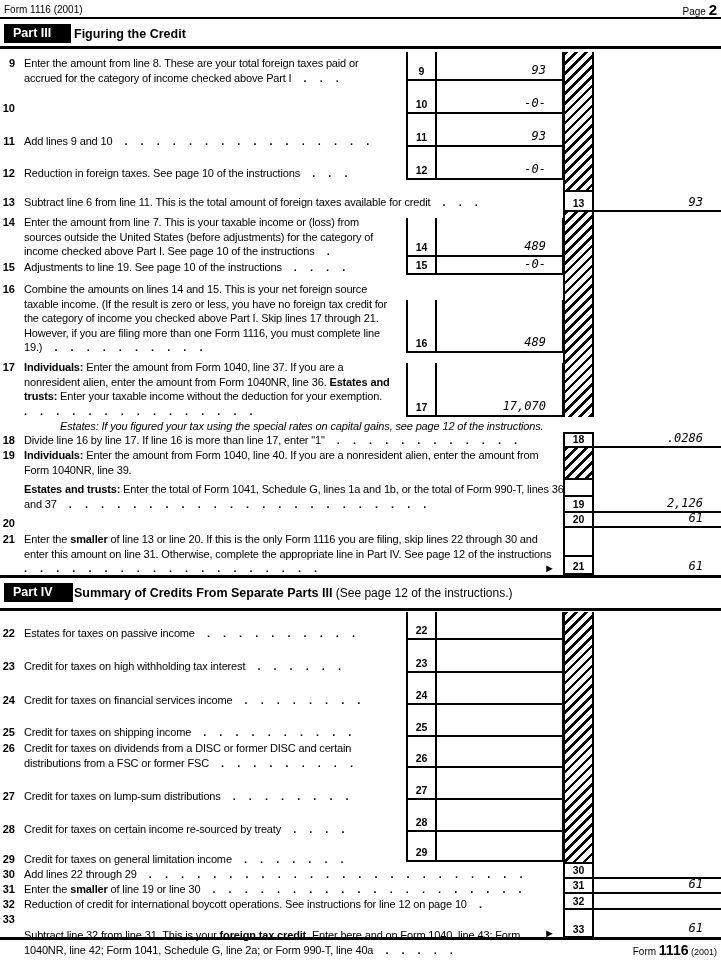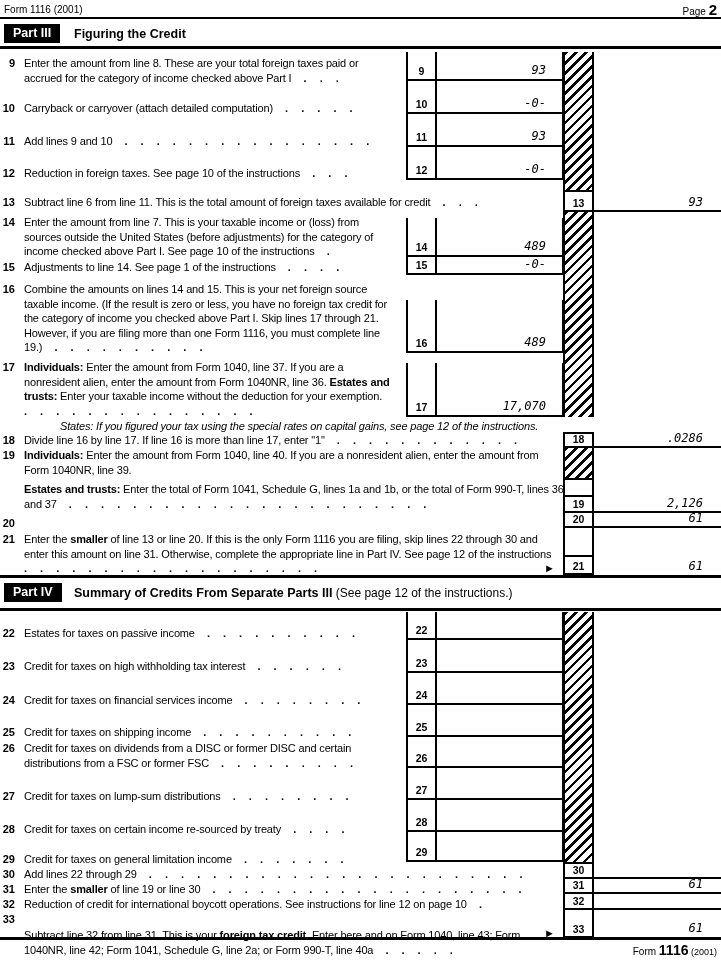--- a/index.html
+++ b/index.html
@@ -3,21 +3,21 @@
 <meta charset="utf-8">
 <style>
   html,body{margin:0;padding:0;background:#888;}
   .page{position:relative;width:721px;height:963px;background:#fff;color:#000;
         font-family:"Liberation Sans",sans-serif;font-size:11px;overflow:hidden;}
   .rule{position:absolute;left:0;width:721px;background:#000;}
   .num{position:absolute;left:0;width:15px;text-align:right;font-weight:bold;font-size:11px;line-height:13px;}
   .lbl{position:absolute;left:24px;line-height:14.6px;letter-spacing:-0.15px;}
   .dots{word-spacing:8px;letter-spacing:1px;font-weight:bold;}
   .caution{font-style:italic;}
-  .badge{position:absolute;background:#000;color:#fff;font-weight:bold;font-size:12.5px;padding:2px 9px 3px 9px;}
+  .badge{position:absolute;background:#000;color:#fff;font-weight:bold;font-size:12.5px;padding:2px 20px 3px 9px;}
   .ptitle{position:absolute;font-weight:bold;font-size:12.5px;}
   .ptitle .sub{font-weight:normal;font-size:12px;}
   
   .mcell{position:absolute;left:406px;width:158px;box-sizing:border-box;display:flex;align-items:flex-end;
          border-left:2px solid #000;border-right:2px solid #000;border-bottom:2px solid #000;background:#fff;}
   .mcell .cnum{width:27px;align-self:stretch;border-right:2px solid #000;display:flex;align-items:flex-end;
                justify-content:center;font-weight:bold;font-size:10.5px;padding-bottom:2px;}
   .mcell .cval{flex:1;text-align:right;padding:0 16px 2px 0;
                font-family:"DejaVu Sans Mono",monospace;font-style:italic;font-size:12px;}
   
@@ -63,29 +63,28 @@
   <div class="num" style="top:216px">14</div>
   <div class="num" style="top:261px">15</div>
   <div class="num" style="top:283px">16</div>
   <div class="num" style="top:361px">17</div>
   <div class="num" style="top:434px">18</div>
   <div class="num" style="top:449px">19</div>
   <div class="num" style="top:517px">20</div>
   <div class="num" style="top:533px">21</div>
 
   <div class="lbl" style="top:56px;width:372px"><span>Enter the amount from line 8. These are your total foreign taxes paid or accrued for the category of income checked above Part I</span><span class="dots"> . . .</span></div>
-  <div class="lbl" style="top:101px;width:372px"><span>Carryback or carryover (attach detailed computation)</span><span class="dots"> . . . . .</span></div>
   <div class="lbl" style="top:134px;width:372px"><span>Add lines 9 and 10</span><span class="dots"> . . . . . . . . . . . . . . . .</span></div>
   <div class="lbl" style="top:166px;width:372px"><span>Reduction in foreign taxes. See page 10 of the instructions</span><span class="dots"> . . .</span></div>
   <div class="lbl" style="top:195px;width:538px"><span>Subtract line 6 from line 11. This is the total amount of foreign taxes available for credit</span><span class="dots"> . . .</span></div>
   <div class="lbl" style="top:215px;width:372px"><span>Enter the amount from line 7. This is your taxable income or (loss) from sources outside the United States (before adjustments) for the category of income checked above Part I. See page 10 of the instructions</span><span class="dots"> .</span></div>
-  <div class="lbl" style="top:260px;width:372px"><span>Adjustments to line 14. See page 1 of the instructions</span><span class="dots"> . . . .</span></div>
+  <div class="lbl" style="top:260px;width:372px"><span>Adjustments to line 19. See page 10 of the instructions</span><span class="dots"> . . . .</span></div>
   <div class="lbl" style="top:282px;width:372px"><span>Combine the amounts on lines 14 and 15. This is your net foreign source taxable income. (If the result is zero or less, you have no foreign tax credit for the category of income you checked above Part I. Skip lines 17 through 21. However, if you are filing more than one Form 1116, you must complete line 19.)</span><span class="dots"> . . . . . . . . . .</span></div>
   <div class="lbl" style="top:360px;width:372px"><b>Individuals:</b><span> Enter the amount from Form 1040, line 37. If you are a nonresident alien, enter the amount from Form 1040NR, line 36. </span><b>Estates and trusts:</b><span> Enter your taxable income without the deduction for your exemption.</span><span class="dots"> . . . . . . . . . . . . . . .</span></div>
-  <div class="lbl caution" style="top:419px;left:60px;width:650px"><span>States:</span><span> If you figured your tax using the special rates on capital gains, see page 12 of the instructions.</span></div>
+  <div class="lbl caution" style="top:419px;left:60px;width:650px"><span>Estates:</span><span> If you figured your tax using the special rates on capital gains, see page 12 of the instructions.</span></div>
   <div class="lbl" style="top:433px;width:532px"><span>Divide line 16 by line 17. If line 16 is more than line 17, enter "1"</span><span class="dots"> . . . . . . . . . . . .</span></div>
   <div class="lbl" style="top:448px;width:540px"><b>Individuals:</b><span> Enter the amount from Form 1040, line 40. If you are a nonresident alien, enter the amount from Form 1040NR, line 39.</span></div>
   <div class="lbl" style="top:482px;width:540px"><b>Estates and trusts:</b><span> Enter the total of Form 1041, Schedule G, lines 1a and 1b, or the total of Form 990-T, lines 36 and 37</span><span class="dots"> . . . . . . . . . . . . . . . . . . . . . . .</span></div>
   <div class="lbl" style="top:532px;width:540px"><span>Enter the </span><b>smaller</b><span> of line 13 or line 20. If this is the only Form 1116 you are filing, skip lines 22 through 30 and enter this amount on line 31. Otherwise, complete the appropriate line in Part IV. See page 12 of the instructions</span><span class="dots"> . . . . . . . . . . . . . . . . . . .</span></div>
   <div class="arrow" style="left:544px;top:562px">►</div>
 
   <div class="mcell" style="top:52px;height:29px">
       <span class="cnum">9</span>
       <span class="cval">93</span>
     </div>

